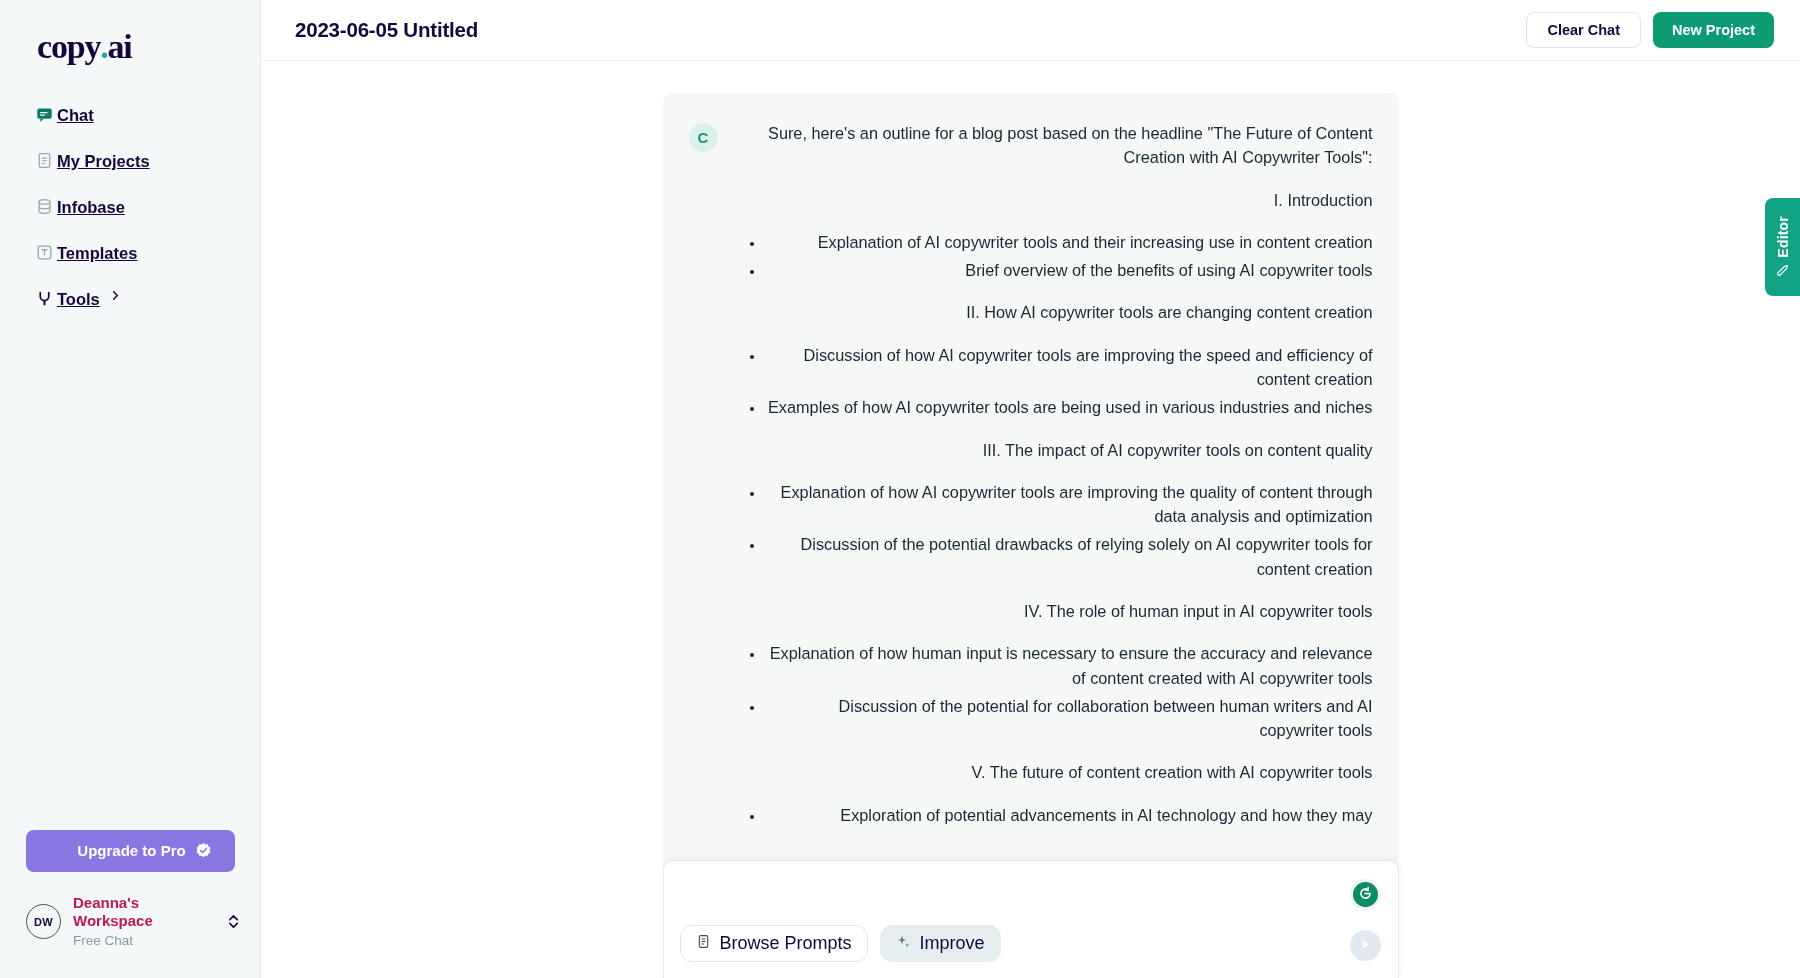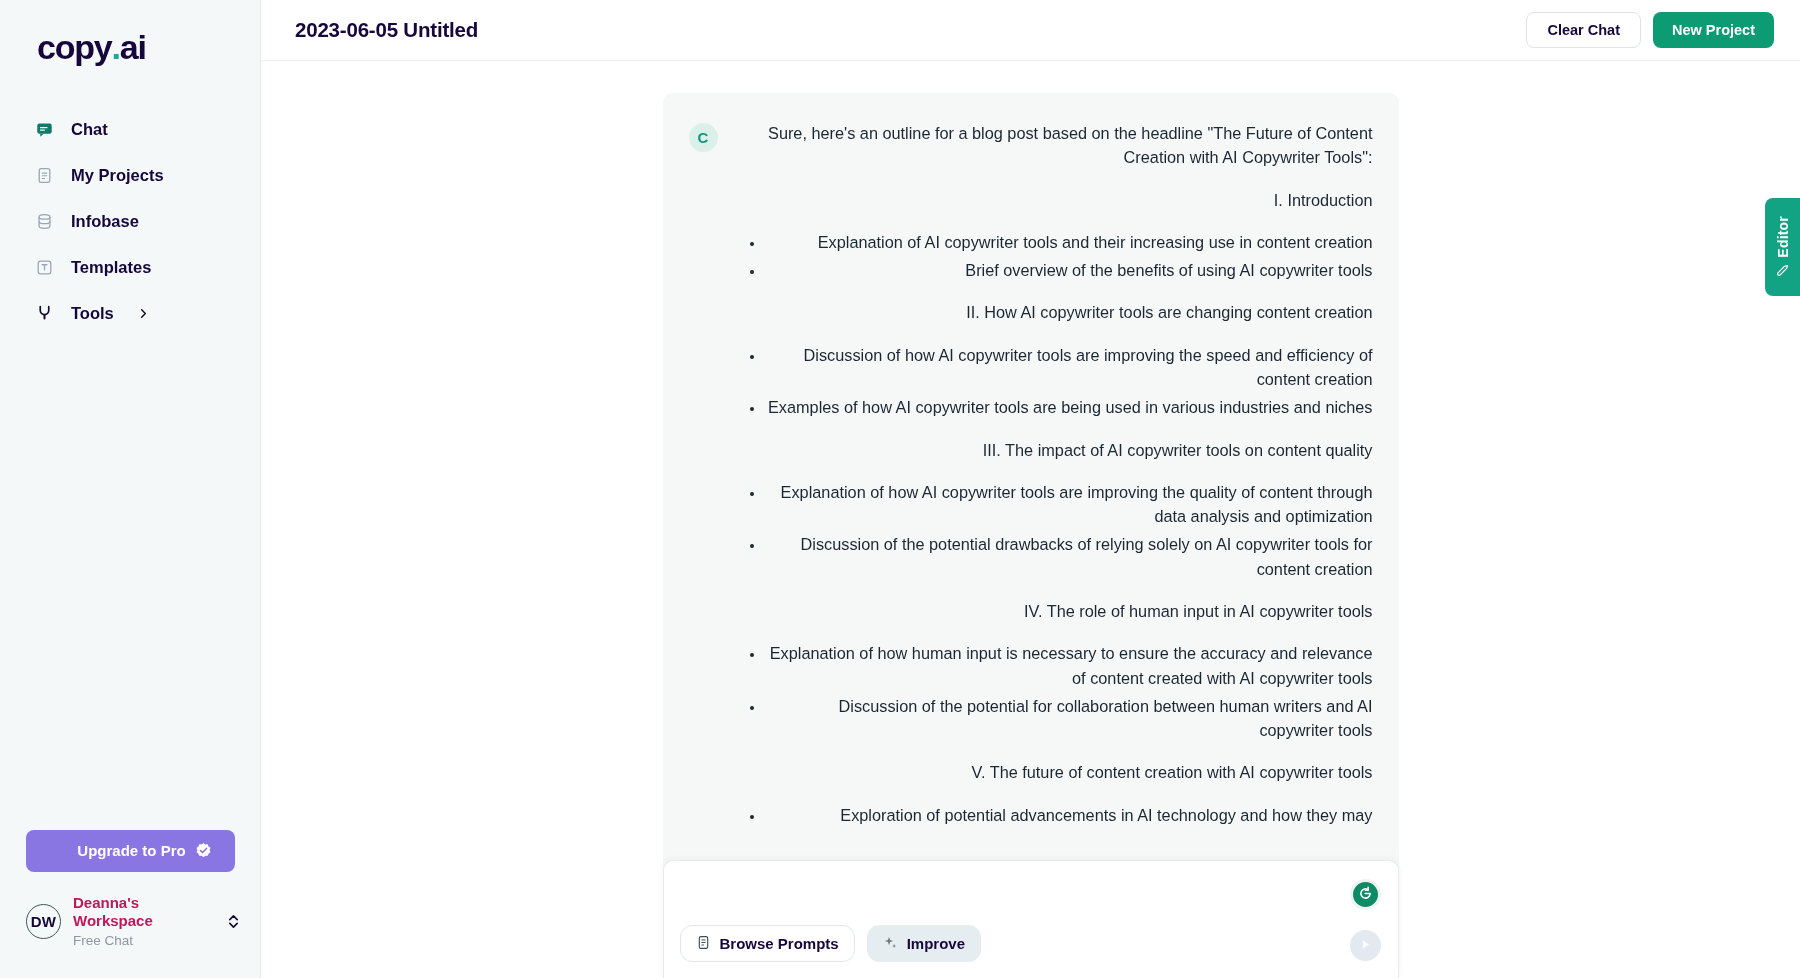--- a/index.html
+++ b/index.html
@@ -17,29 +17,29 @@
     background: #f4f8f8;
     border-right: 1px solid #e6ecec;
     display: flex; flex-direction: column;
     flex: 0 0 261px;
     position: relative;
   }
   .logo {
     margin: 30px 0 0 37px;
     font-size: 34px; font-weight: 700; letter-spacing: -1.2px;
     color: #16063b; line-height: 1;
-    display: flex; align-items: flex-end;
+    display: flex; align-items: flex-end; font-family: Liberation Serif, serif;
   }
   .logo .dot { color: #1aa99a; font-size: 34px; }
   .nav { margin-top: 42px; display: flex; flex-direction: column; }
   .nav-item {
-    display: flex; align-items: center; gap: 18px;
+    display: flex; align-items: flex-start; gap: 4px;
     height: 46px; padding: 0 0 0 36px;
     color: #16063b; font-size: 16.5px; font-weight: 600;
-    cursor: pointer; user-select: none;
+    cursor: pointer; user-select: none; text-decoration: underline;
   }
   .nav-icon { width: 17px; height: 17px; display:flex; align-items:center; justify-content:center; flex: 0 0 17px;}
   .chev { margin-left: 6px; display:flex; align-items:center;}
 
   .upgrade-wrap { margin-top: auto; padding: 0 26px 0 26px; }
   .upgrade-btn {
     height: 42px; width: 209px;
     background: #8a76e3; border: none; border-radius: 8px;
     color: #fff; font-size: 15px; font-weight: 700;
     display: flex; align-items: center; justify-content: center; gap: 9px;
@@ -50,21 +50,21 @@
     display:flex; align-items:center; justify-content:center;
   }
   .workspace {
     display: flex; align-items: center; gap: 12px;
     padding: 22px 20px 28px 26px; cursor: pointer;
   }
   .ws-avatar {
     width: 35px; height: 35px; flex: 0 0 35px; border-radius: 50%;
     border: 1.4px solid #3e5a55; color: #16063b;
     display: flex; align-items: center; justify-content: center;
-    font-size: 15px; font-weight: 600; letter-spacing: .3px;
+    font-size: 11px; font-weight: 600; letter-spacing: .3px;
   }
   .ws-texts { display: flex; flex-direction: column; line-height: 1.25; }
   .ws-name { font-size: 15px; font-weight: 700; color: #be185d; }
   .ws-plan { font-size: 13.5px; color: #8d97a5; margin-top: 2px; }
   .ws-chev { margin-left: auto; color: #16063b; display:flex; align-items:center; }
 
   
   .main { flex: 1 1 auto; display: flex; flex-direction: column; position: relative; background: #ffffff; }
   .topbar {
     height: 61px; flex: 0 0 61px;
@@ -135,21 +135,21 @@
     border-bottom: none;
     box-shadow: 0 -1px 6px rgba(20,30,50,.05);
     position: relative;
     display: flex; align-items: flex-end;
     padding: 0 16px 16px 16px;
   }
   .composer-btns { display: flex; gap: 12px; align-items: center; }
   .chip {
     height: 37px; padding: 0 15px; border-radius: 12px;
     display: flex; align-items: center; gap: 9px;
-    font-size: 15px; font-weight: 700; color: #16063b;
+    font-size: 18px; font-weight: 400; color: #16063b;
     cursor: pointer; font-family: inherit;
   }
   .chip-outline { background: #fff; border: 1px solid #e2e6ec; }
   .chip-soft { background: #e6edf0; border: 1px solid #e6edf0; }
   .regen-btn {
     position: absolute; right: 17px; top: 18px;
     width: 31px; height: 31px; border-radius: 50%;
     background: #0d8a66; border: 3px solid #eef4f3;
     display: flex; align-items: center; justify-content: center;
     cursor: pointer;

